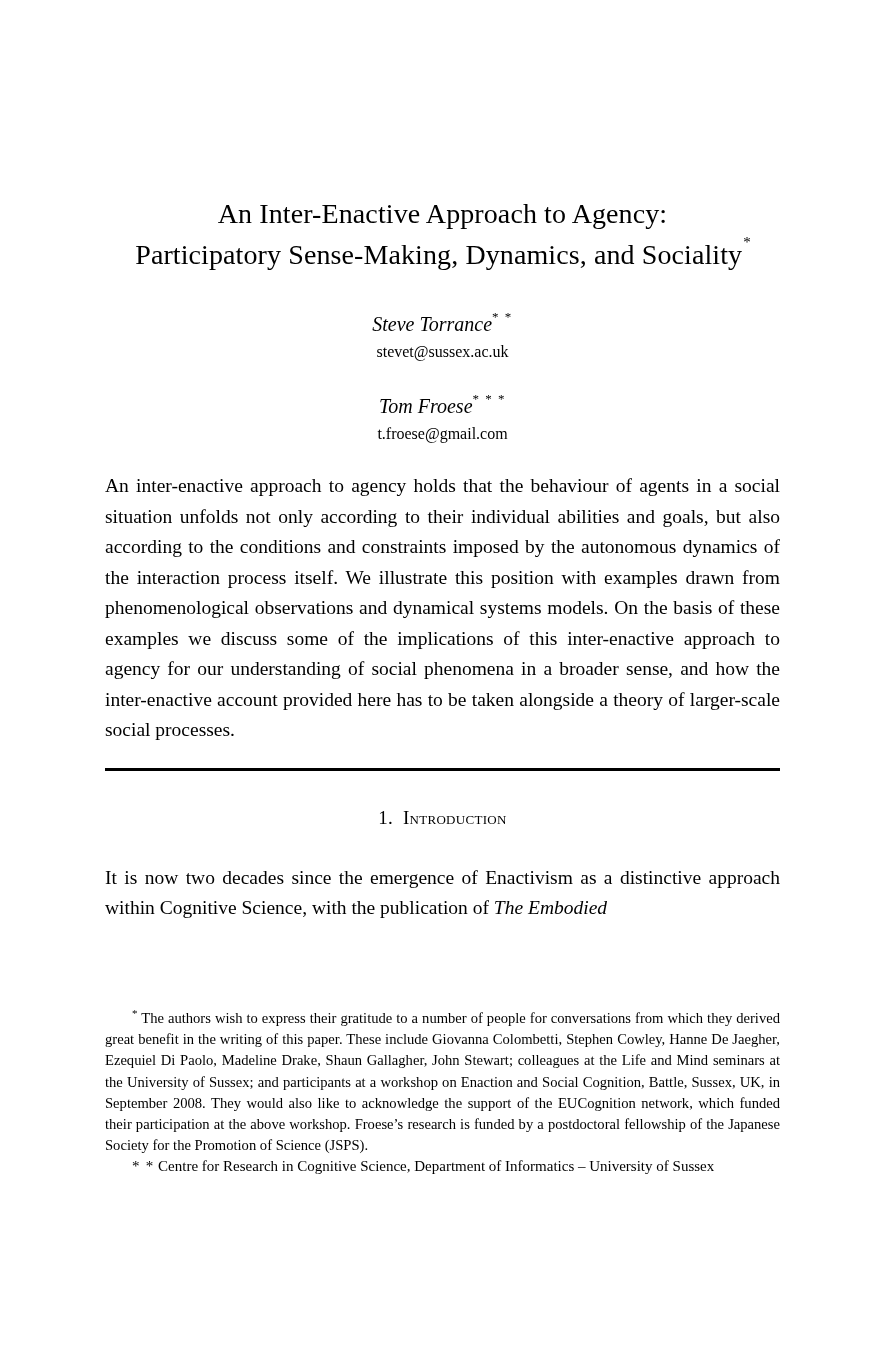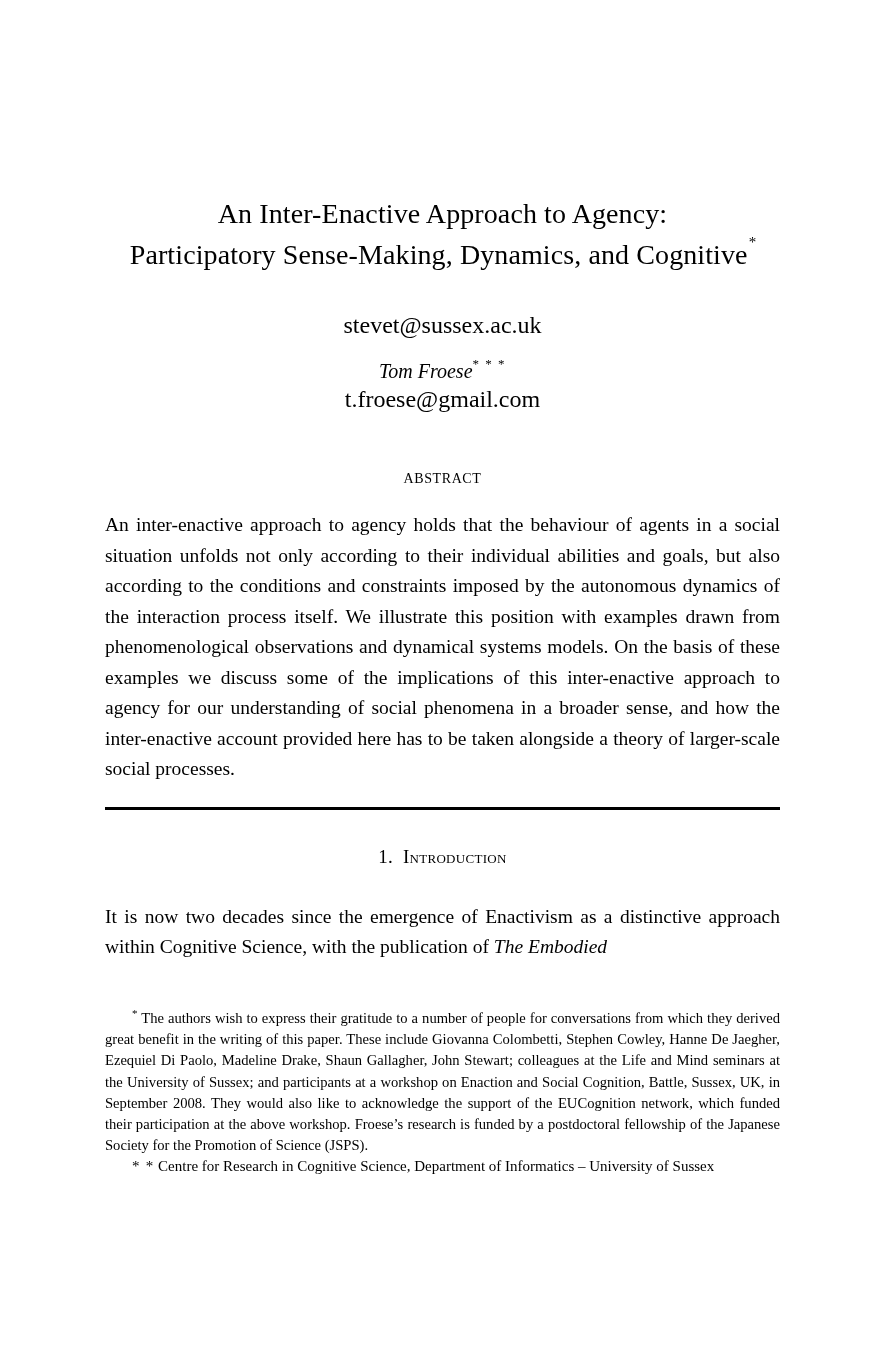--- a/index.html
+++ b/index.html
@@ -45,38 +45,38 @@
     top: -7px;
     left: 1px;
   }
 
   
   .authors {
     margin-top: 36px;
     text-align: center;
   }
   .author-group + .author-group {
-    margin-top: 19px;
+    margin-top: 27px;
   }
   .author-name {
     font-style: italic;
     font-size: 20px;
     line-height: 27px;
   }
   .author-name .marks {
     font-style: normal;
     font-size: 13px;
     vertical-align: super;
     line-height: 0;
     letter-spacing: 1.5px;
     position: relative;
     top: -2px;
   }
   .author-email {
-    font-size: 24px;
+    font-size: 16px;
     line-height: 28px;
   }
 
   
   .abstract-heading {
     margin-top: 58px;
     text-align: center;
     font-size: 14px;
     letter-spacing: 0.6px;
   }
@@ -153,34 +153,34 @@
     letter-spacing: 1.2px;
   }
 </style>
 </head>
 <body>
 
 <div class="page">
 
   <div class="title-block">
     <div class="title-line">An Inter-Enactive Approach to Agency:</div>
-    <div class="title-line title-line-2"><span>Participatory Sense-Making, Dynamics, and Cognitive</span><span class="title-star">*</span></div>
+    <div class="title-line title-line-2"><span>Participatory Sense-Making, Dynamics, and Sociality</span><span class="title-star">*</span></div>
   </div>
 
   <div class="authors">
     <div class="author-group">
+      <div class="author-name"><span>Steve Torrance</span><span class="marks">* *</span></div>
       <div class="author-email">stevet@sussex.ac.uk</div>
     </div>
     <div class="author-group">
       <div class="author-name"><span>Tom Froese</span><span class="marks">* * *</span></div>
       <div class="author-email">t.froese@gmail.com</div>
     </div>
   </div>
 
-  <div class="abstract-heading">ABSTRACT</div>
   <div class="abstract-body">An inter-enactive approach to agency holds that the behaviour of agents in a social situation unfolds not only according to their individual abilities and goals, but also according to the conditions and constraints imposed by the autonomous dynamics of the interaction process itself. We illustrate this position with examples drawn from phenomenological observations and dynamical systems models. On the basis of these examples we discuss some of the implications of this inter-enactive approach to agency for our understanding of social phenomena in a broader sense, and how the inter-enactive account provided here has to be taken alongside a theory of larger-scale social processes.</div>
 
   <div class="rule"></div>
 
   <div class="section-heading"><span class="num">1.</span>&nbsp; <span class="sc">Introduction</span></div>
 
   <div class="body-text"><span>It is now two decades since the emergence of Enactivism as a distinctive approach within Cognitive Science, with the publication of </span><span class="ital">The Embodied</span></div>
 
   <div class="footnotes">
     <div class="fn-main"><span class="fnmark">*</span> <span>The authors wish to express their gratitude to a number of people for conversations from which they derived great benefit in the writing of this paper. These include Giovanna Colombetti, Stephen Cowley, Hanne De Jaegher, Ezequiel Di Paolo, Madeline Drake, Shaun Gallagher, John Stewart; colleagues at the Life and Mind seminars at the University of Sussex; and participants at a workshop on Enaction and Social Cognition, Battle, Sussex, UK, in September 2008. They would also like to acknowledge the support of the EUCognition network, which funded their participation at the above workshop. Froese’s research is funded by a postdoctoral fellowship of the Japanese Society for the Promotion of Science (JSPS).</span></div>

